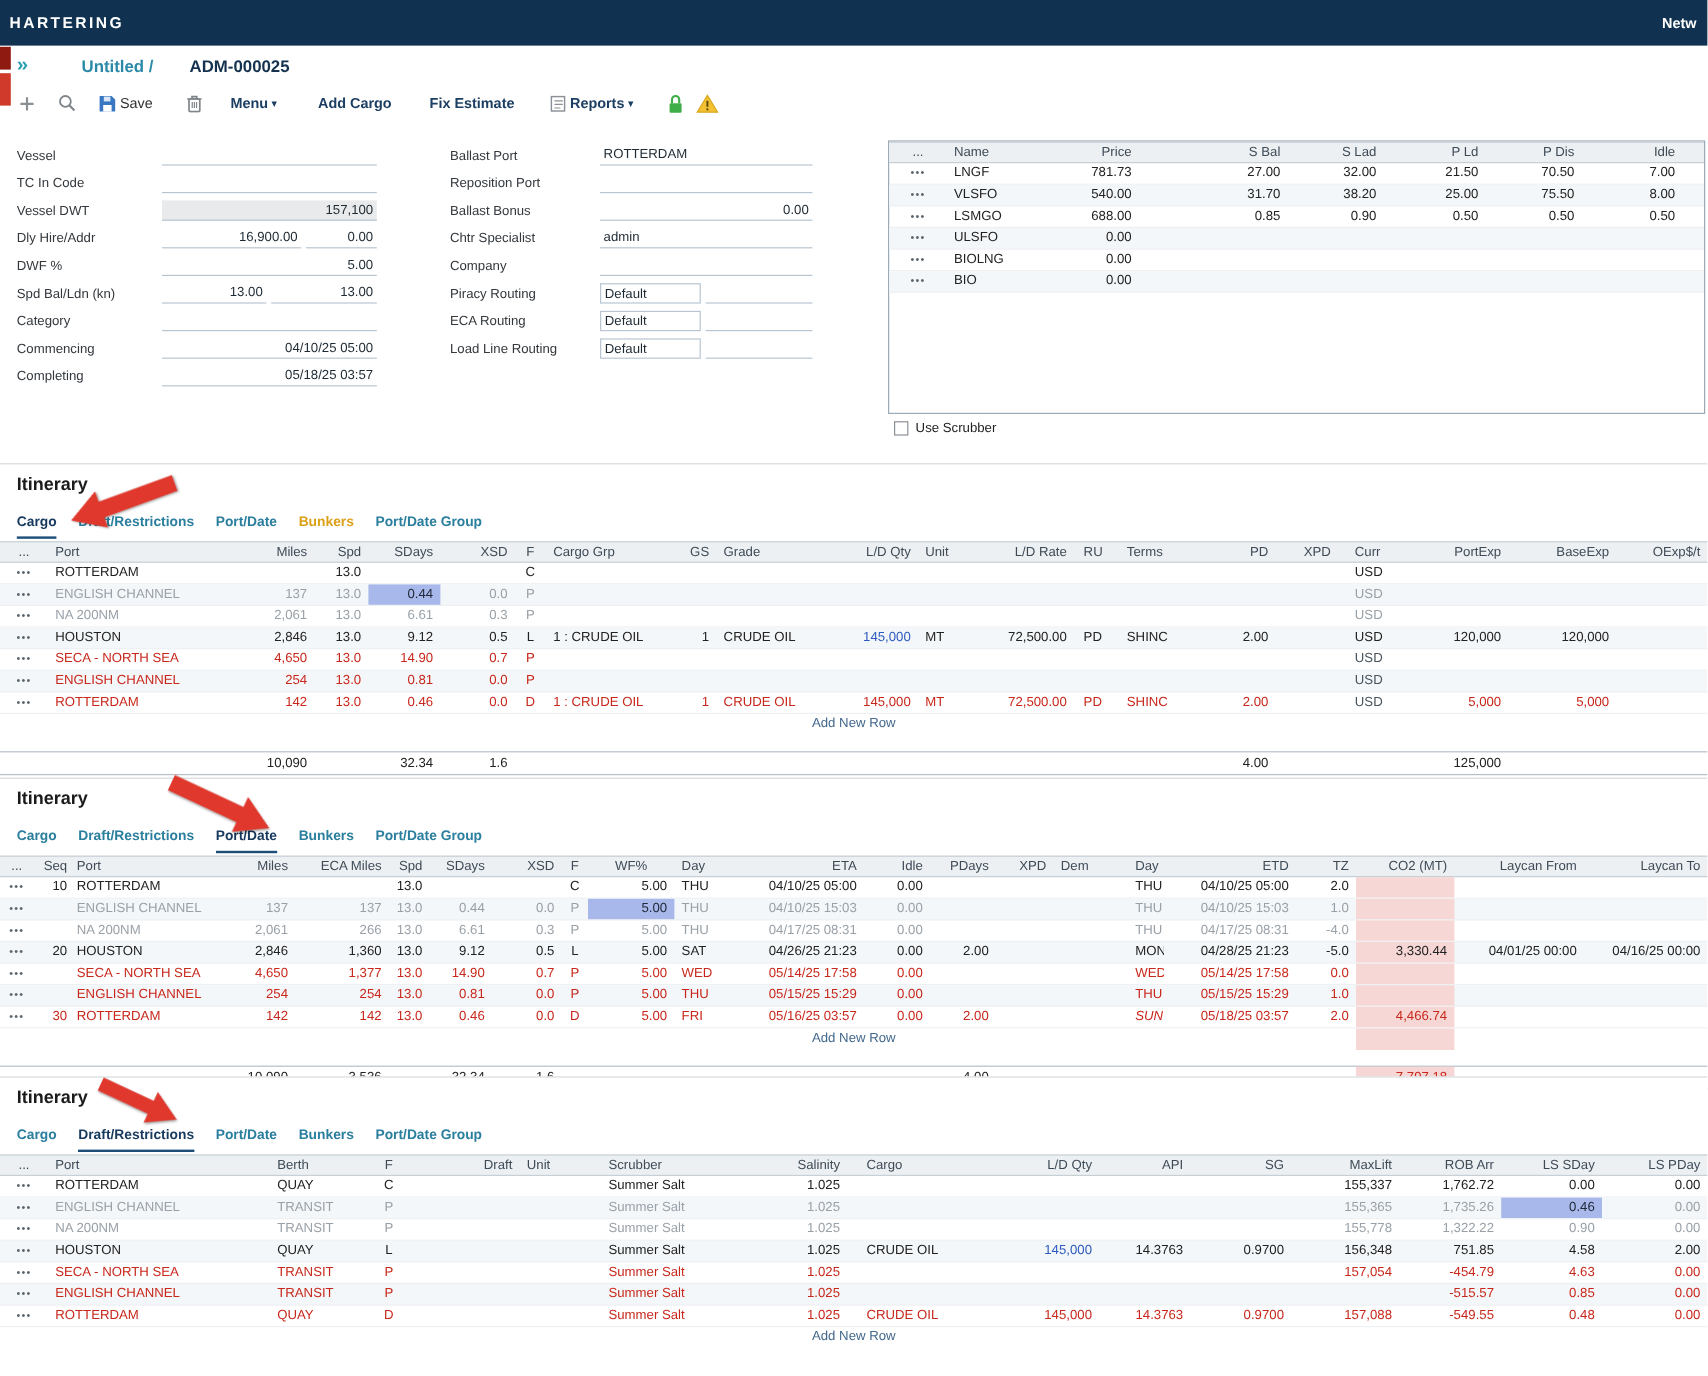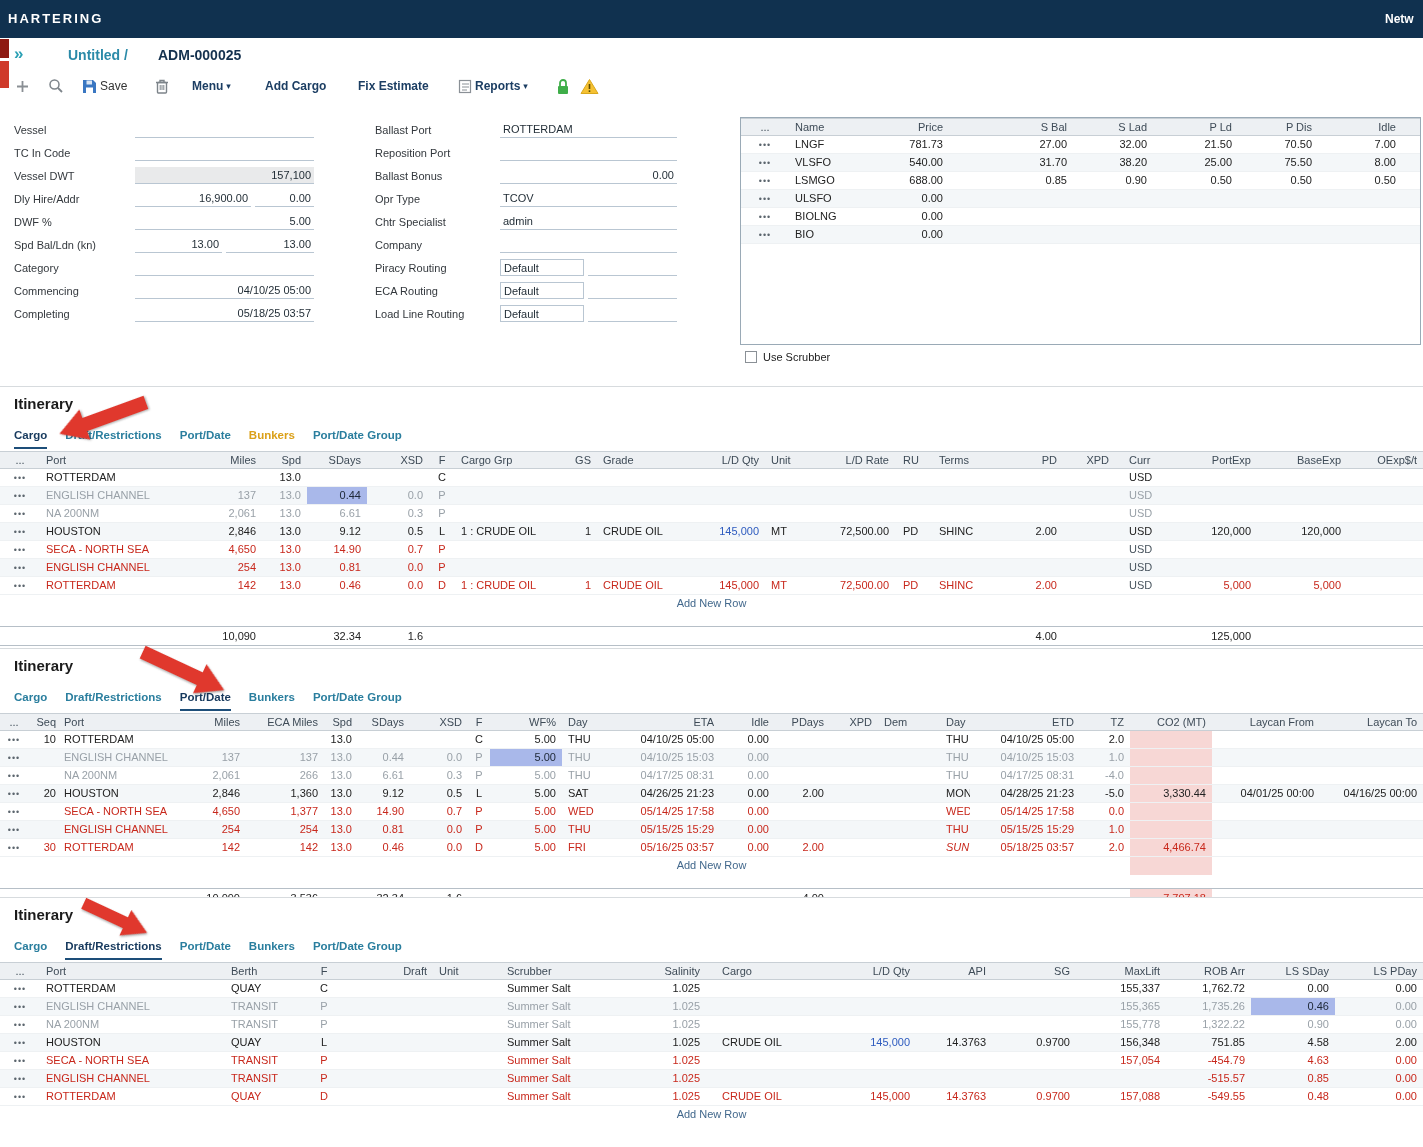--- a/index.html
+++ b/index.html
@@ -235,26 +235,20 @@
           <span class="finput" style="flex: 1 1 0%;"></span>
         </span>
       </div>
       <div class="frow">
         <span class="flabel">Ballast Bonus</span>
         <span class="fwrap">
           <span class="finput a-r" style="flex: 1 1 0%;">0.00</span>
         </span>
       </div>
       <div class="frow">
-        <span class="flabel">Opr Type</span>
-        <span class="fwrap">
-          <span class="finput" style="flex: 1 1 0%;">TCOV</span>
-        </span>
-      </div>
-      <div class="frow">
         <span class="flabel">Chtr Specialist</span>
         <span class="fwrap">
           <span class="finput" style="flex: 1 1 0%;">admin</span>
         </span>
       </div>
       <div class="frow">
         <span class="flabel">Company</span>
         <span class="fwrap">
           <span class="finput" style="flex: 1 1 0%;"></span>
         </span>
@@ -619,21 +613,21 @@
         <div class="tr thead">
           <div class="td a-c" style="width: 28px;">...</div>
           <div class="td a-r" style="width: 30px; padding-right: 2px;">Seq</div>
           <div class="td a-l" style="width: 120px;">Port</div>
           <div class="td a-r" style="width: 68px;">Miles</div>
           <div class="td a-r" style="width: 78px;">ECA Miles</div>
           <div class="td a-r" style="width: 34px;">Spd</div>
           <div class="td a-r" style="width: 52px;">SDays</div>
           <div class="td a-r" style="width: 58px;">XSD</div>
           <div class="td a-c" style="width: 22px;">F</div>
-          <div class="td a-r" style="width: 72px;">WF%</div>
+          <div class="td a-r" style="width: 72px; text-align: center;">WF%</div>
           <div class="td a-l" style="width: 36px;">Day</div>
           <div class="td a-r" style="width: 122px;">ETA</div>
           <div class="td a-r" style="width: 55px;">Idle</div>
           <div class="td a-r" style="width: 55px;">PDays</div>
           <div class="td a-r" style="width: 48px;">XPD</div>
           <div class="td a-l" style="width: 62px;">Dem</div>
           <div class="td a-l" style="width: 30px;">Day</div>
           <div class="td a-r" style="width: 110px;">ETD</div>
           <div class="td a-r" style="width: 50px;">TZ</div>
           <div class="td a-r" style="width: 82px;">CO2 (MT)</div>

